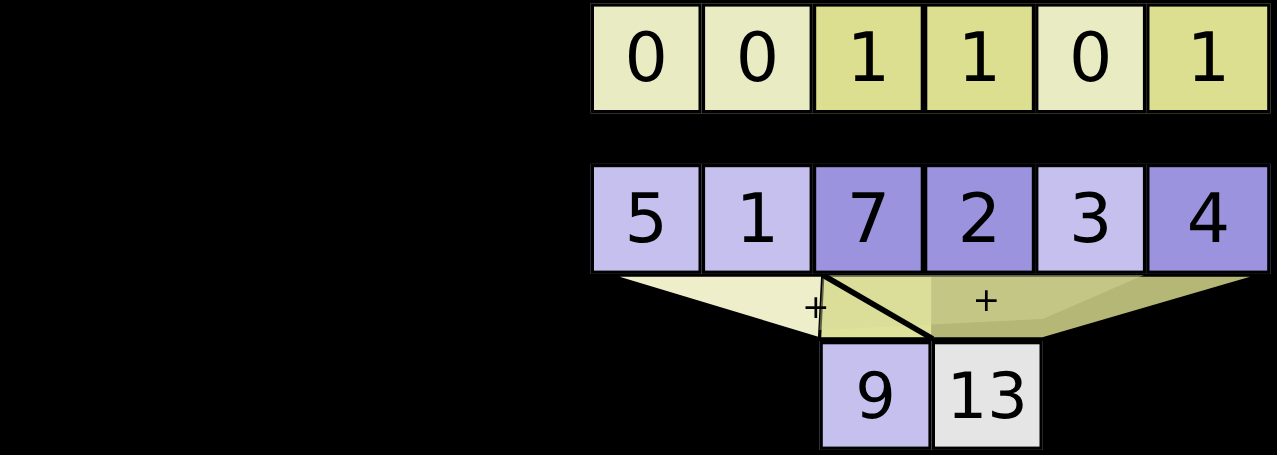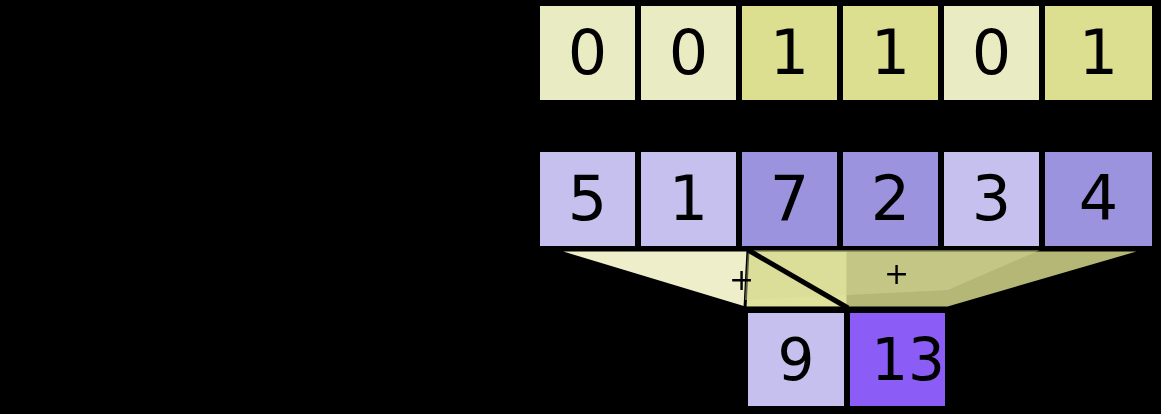--- a/index.html
+++ b/index.html
@@ -96,17 +96,17 @@
   <div class="plus" style="left:729px;top:265px;">
     <span>+</span>
   </div>
   <div class="plus" style="left:884px;top:259px;">
     <span>+</span>
   </div>
 
   <div class="cell result" style="left:745px;top:310px;width:102px;height:99px;background:#c5c0ee;">
     <span>9</span>
   </div>
-  <div class="cell result" style="left:847px;top:310px;width:101px;height:99px;background:#8b5cf6;justify-content:flex-end;">
+  <div class="cell result" style="left:847px;top:310px;width:101px;height:99px;background:#e5e5e5;">
     <span>13</span>
   </div>
 
 </div>
 
 </body></html>

